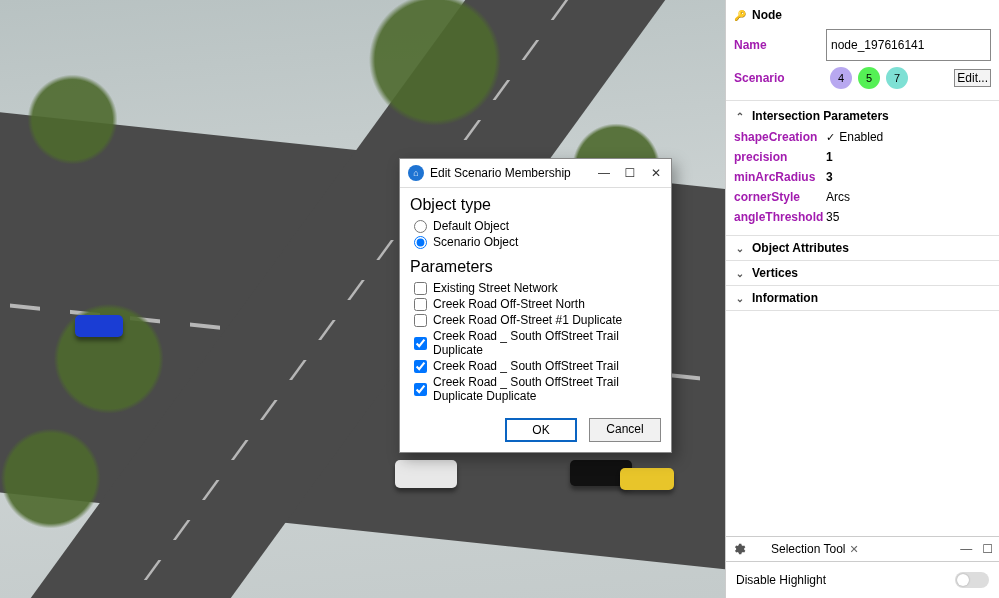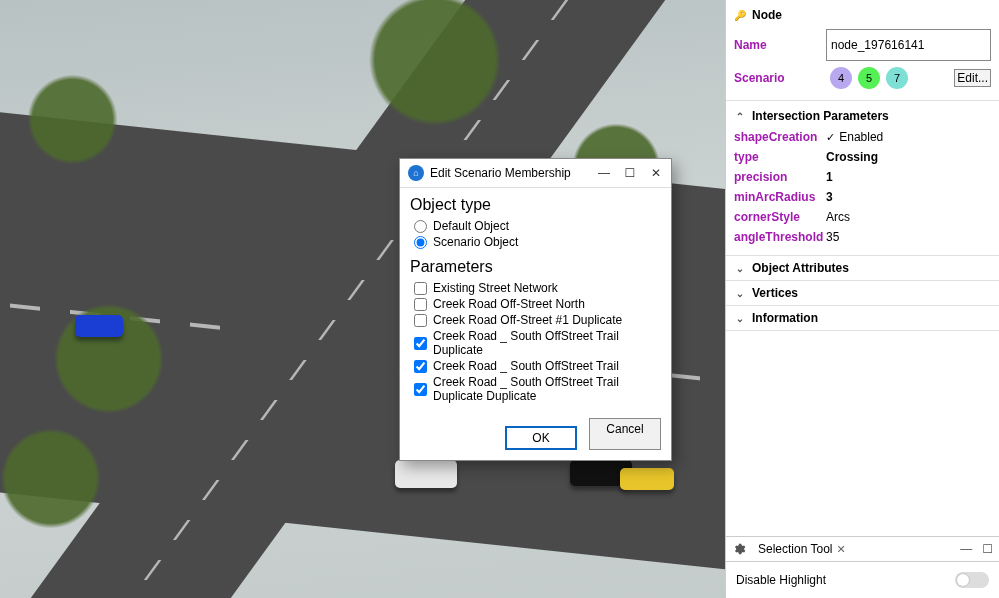--- a/index.html
+++ b/index.html
@@ -133,21 +133,21 @@
   }
   .flex-spacer { flex:1; }
   .bottom-panel {
     margin-top:auto;
     border-top:1px solid #ccc;
   }
   .tab-bar {
     display:flex; align-items:center;
     border-bottom:1px solid #ccc;
     padding:3px 6px;
-    gap:6px;
+    gap:19px;
     background:#fff;
   }
   .tab {
     display:flex; align-items:center; gap:4px;
     padding:2px 6px;
     font-size:12px;
   }
   .tab-close { font-size:11px; color:#666; cursor:pointer; }
   .win-icons { display:flex; gap:10px; margin-left:auto; color:#555; }
   .toggle-row {
@@ -201,21 +201,21 @@
     padding: 10px;
   }
   .btn {
     min-width:72px; padding:3px 0;
     text-align:center;
     border:1px solid #888;
     background:#f1f1f1;
     font-size:12px;
     cursor:pointer;
   }
-  .btn.primary { border:2px solid #0a64c2; background:#fff;margin-top:8px; }
+  .btn.primary { border:2px solid #0a64c2; background:#fff; }
   .gear-icon { width:14px;height:14px; display:inline-block; }
 </style>
 </head>
 <body>
 
 <div class="app">
 
   <div class="viewport">
     <div class="road-h"></div>
     <div class="road-v"></div>
@@ -306,24 +306,20 @@
 
     <div class="section">
       <div class="section-header">
         <span class="chev">⌃</span>
         <span>Intersection Parameters</span>
       </div>
       <div id="param-list">
           <div class="row">
             <span class="label">shapeCreation</span>
             <span class="value value-with-check">Enabled</span>
-          </div>
-          <div class="row">
-            <span class="label">type</span>
-            <span class="value bold">Crossing</span>
           </div>
           <div class="row">
             <span class="label">precision</span>
             <span class="value bold">1</span>
           </div>
           <div class="row">
             <span class="label">minArcRadius</span>
             <span class="value bold">3</span>
           </div>
           <div class="row">

